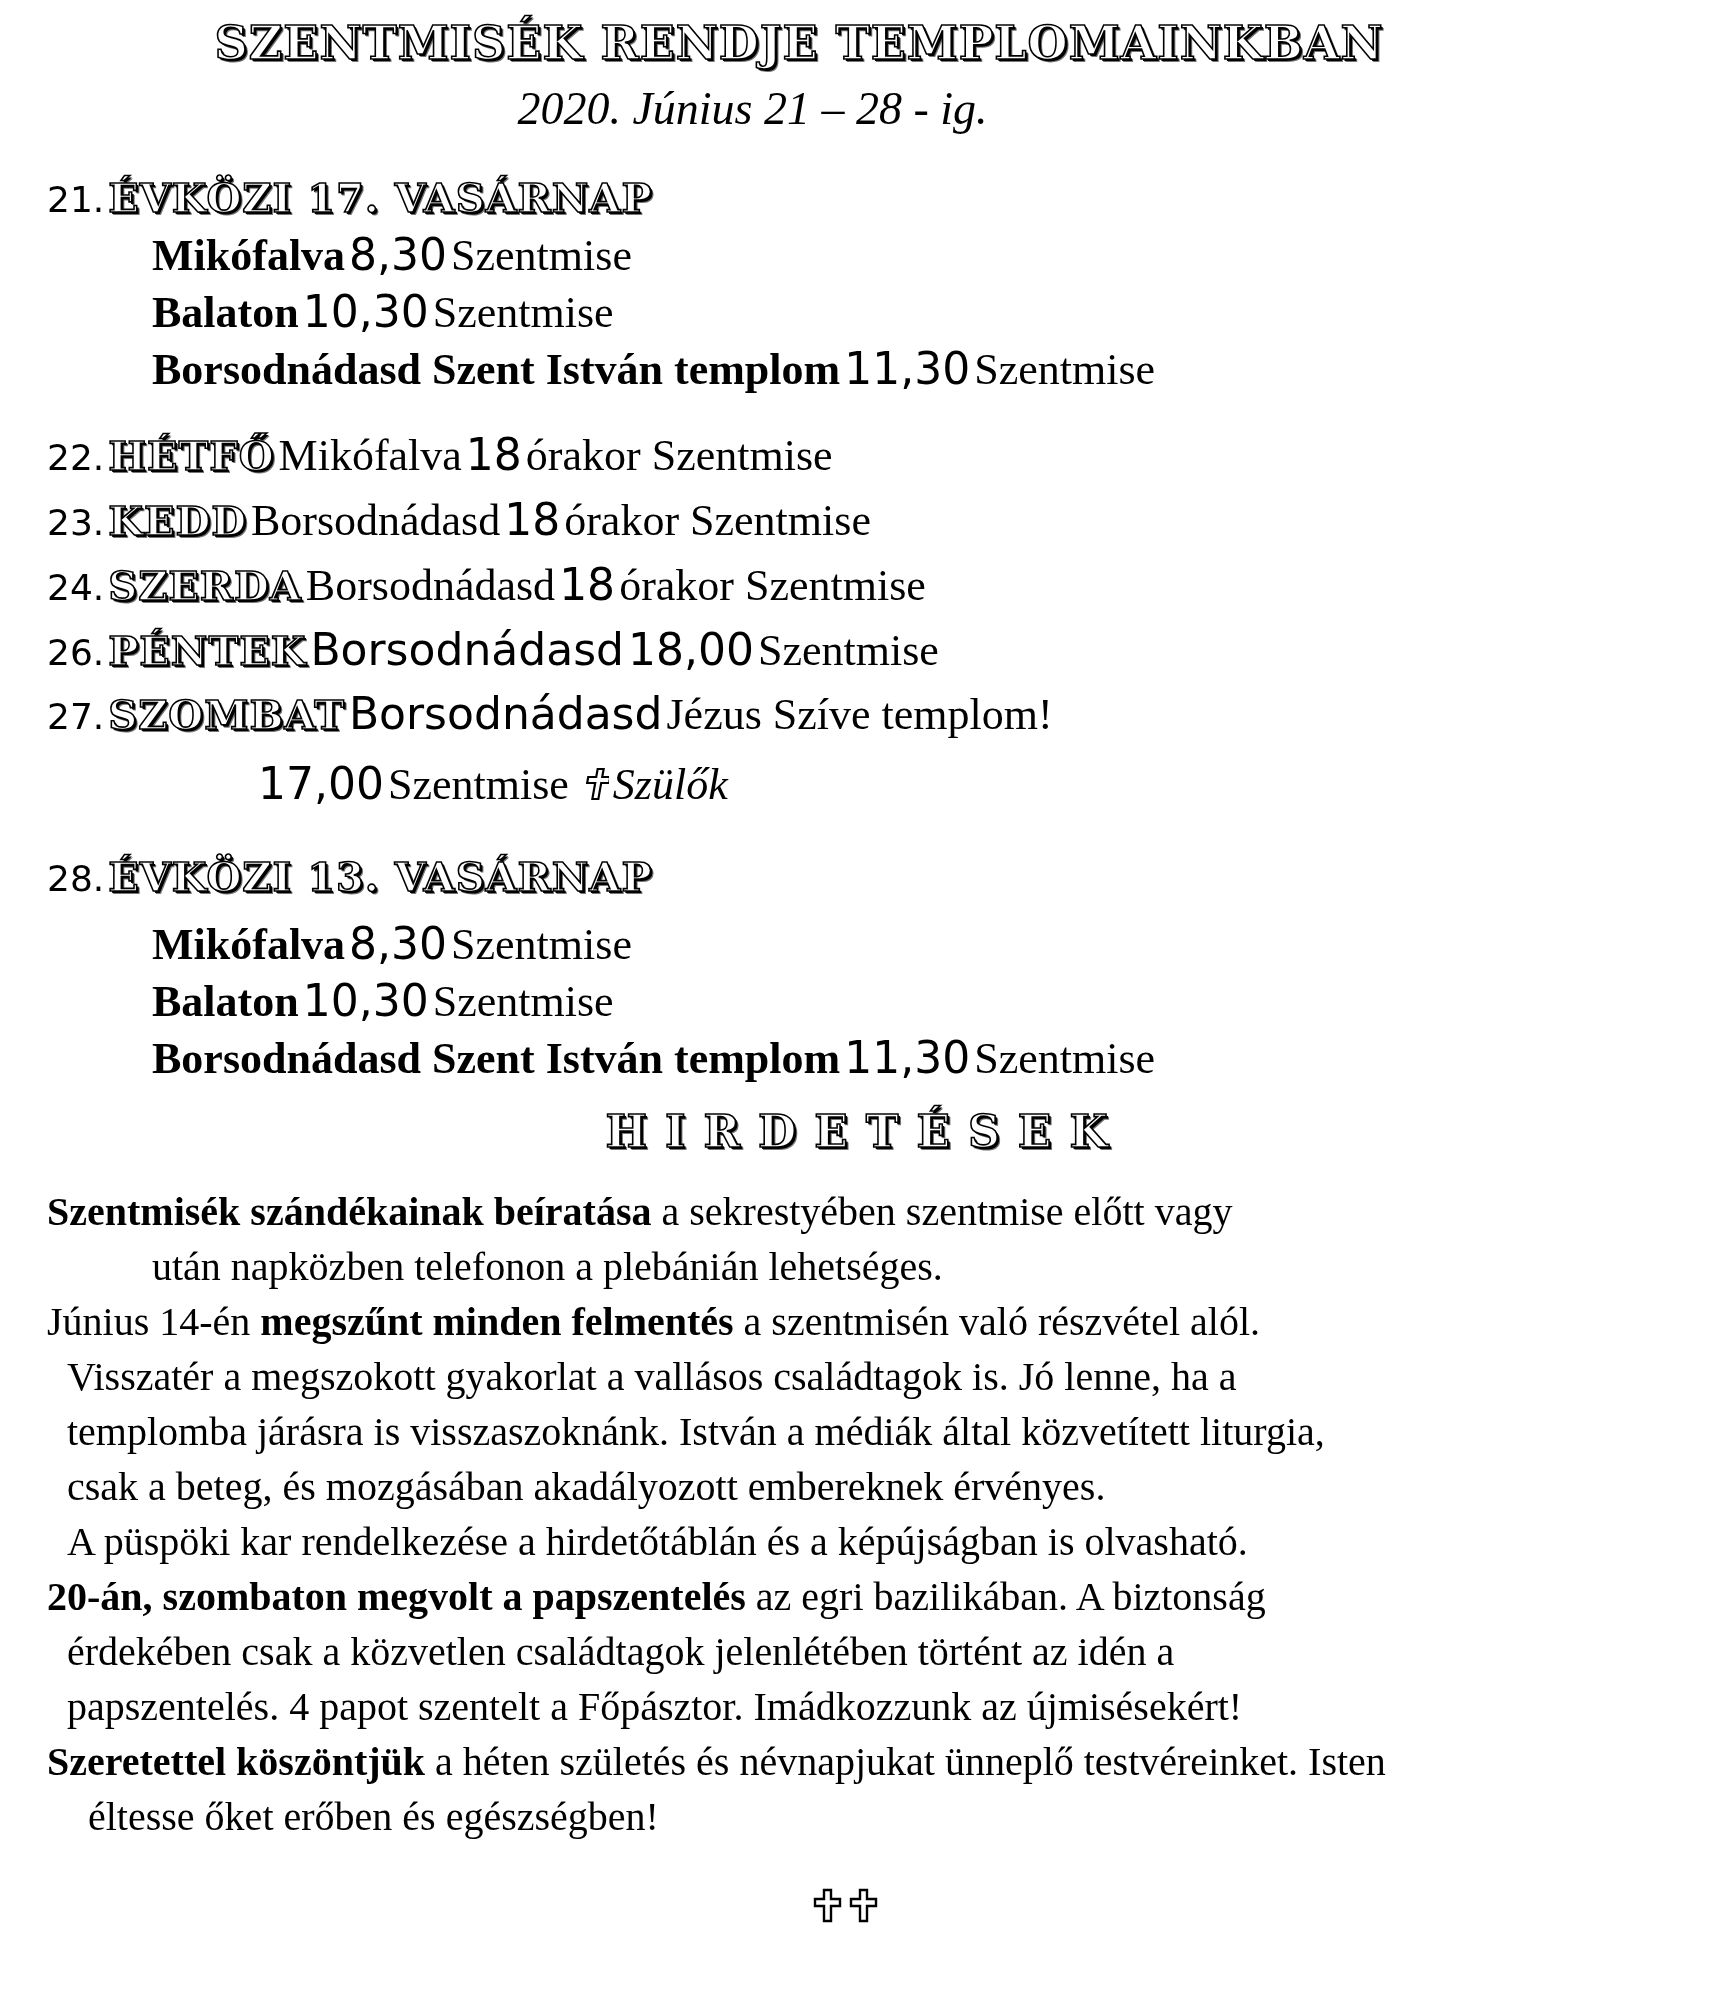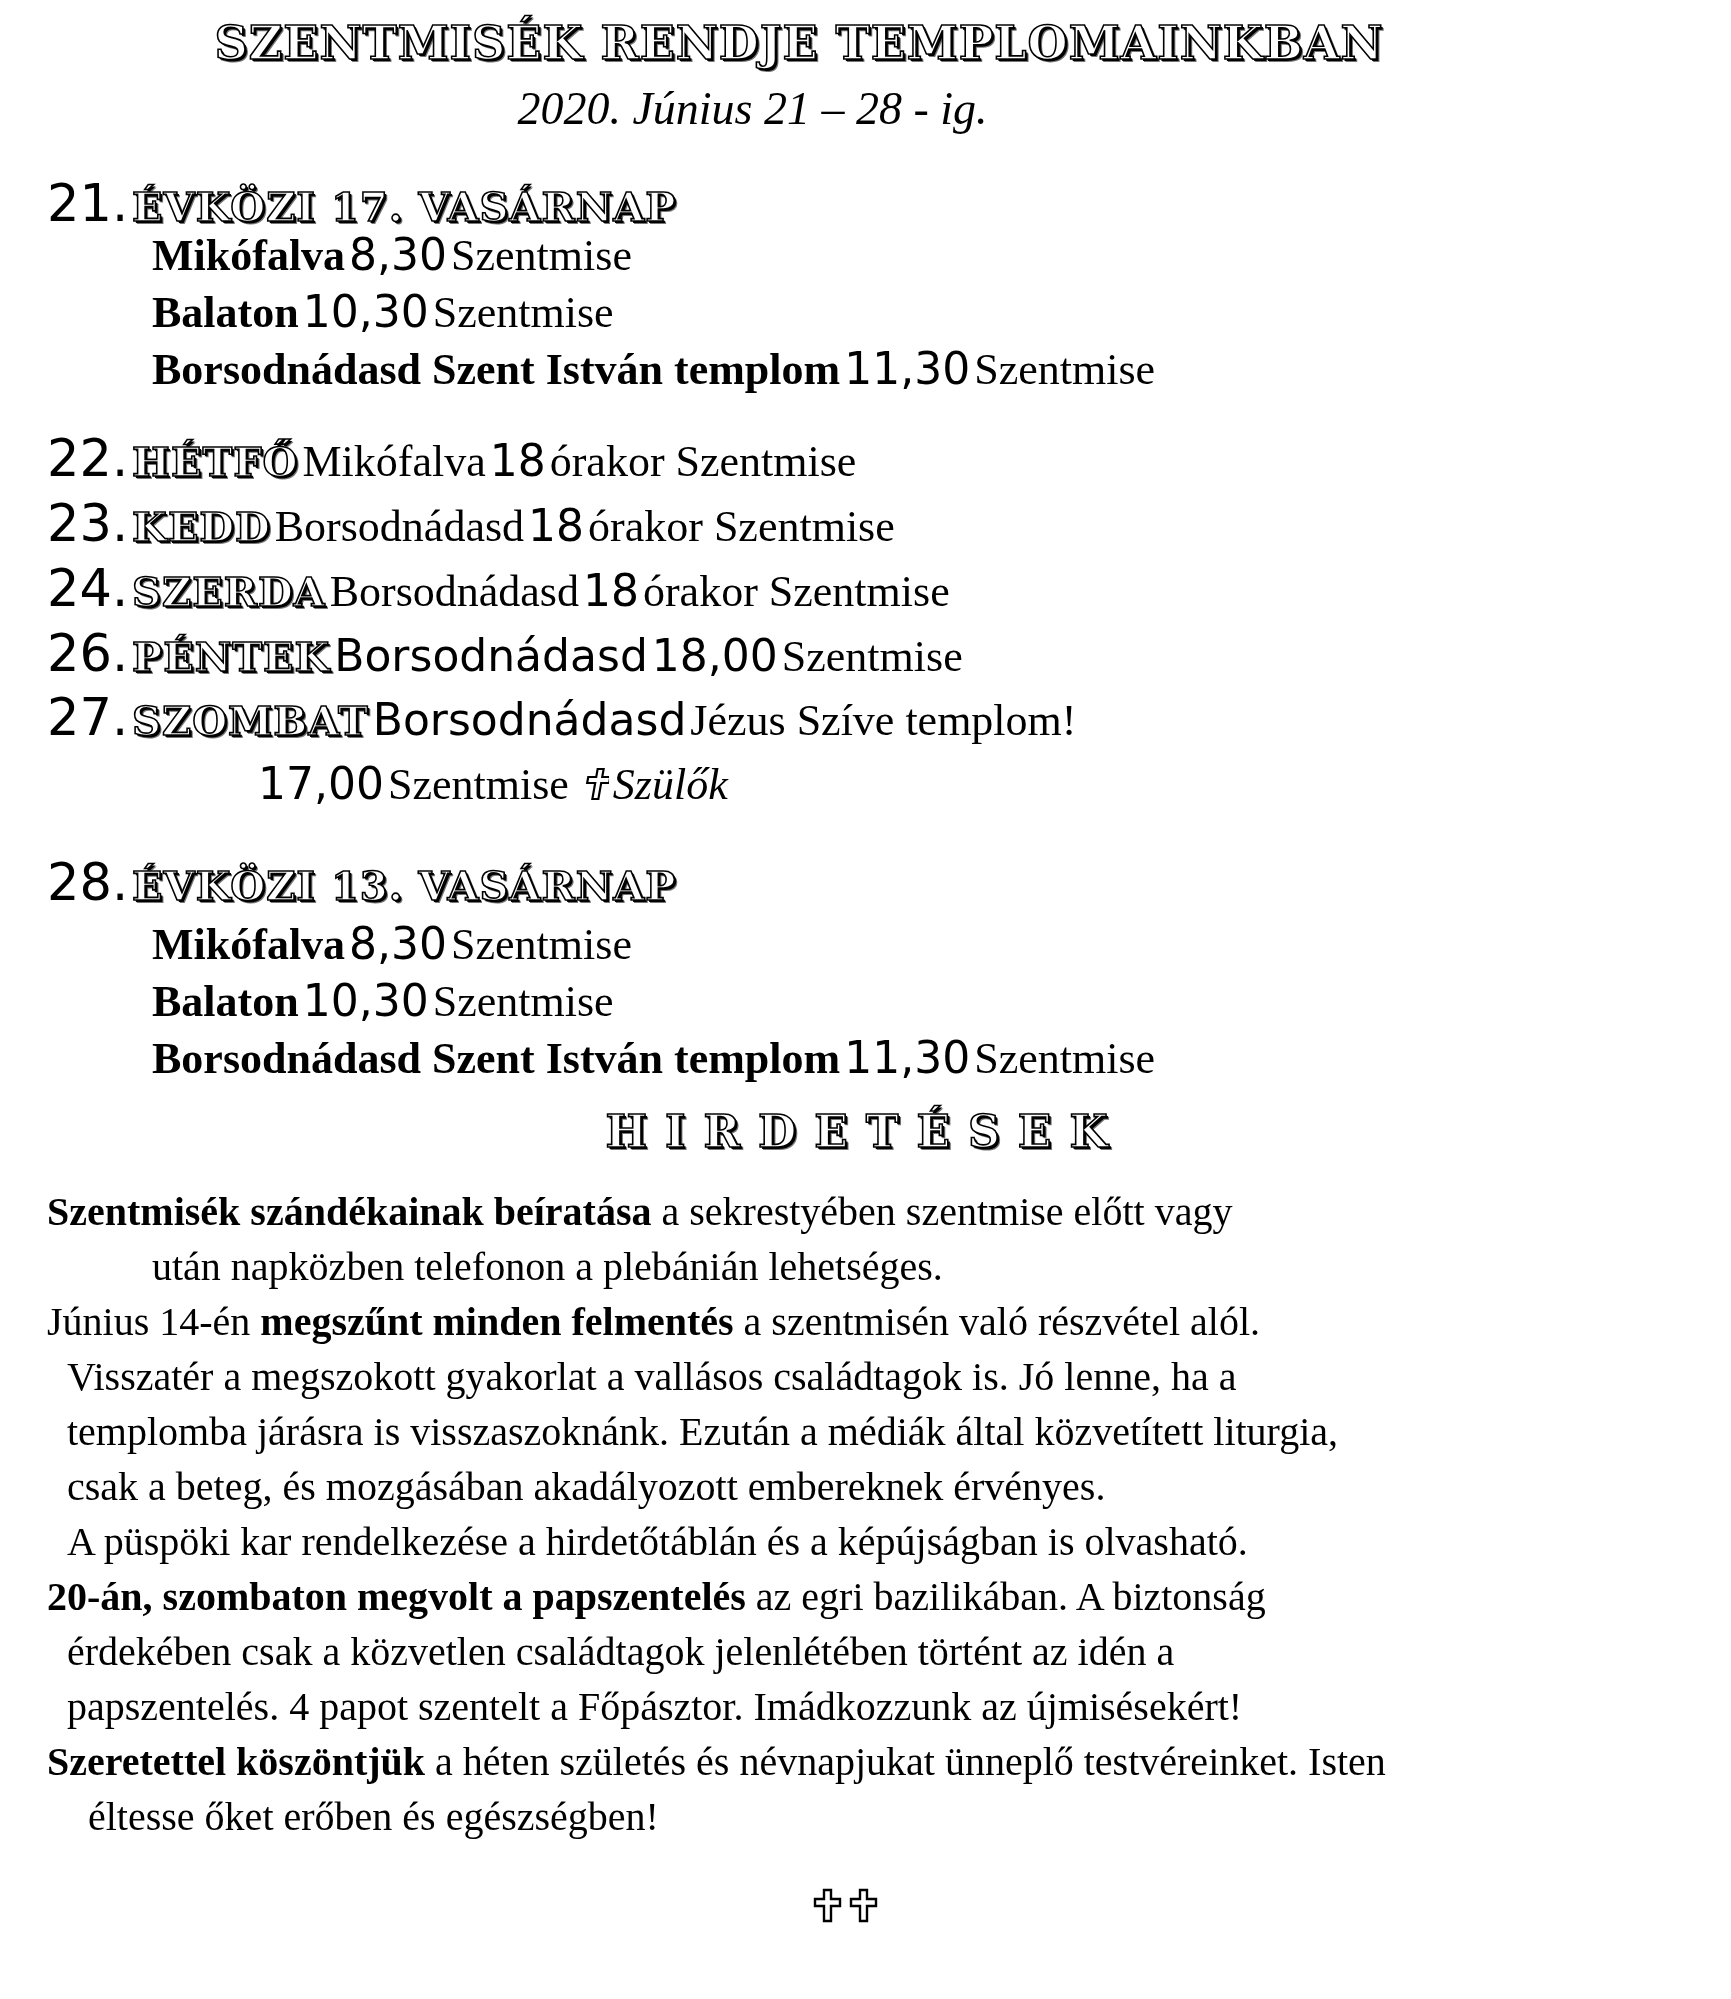--- a/index.html
+++ b/index.html
@@ -12,21 +12,21 @@
     color: #ffffff;
     -webkit-text-stroke: 1.6px #000;
     text-shadow: 2px 2px 0 #000, 3px 3px 0 #777;
     letter-spacing: 1px;
   }
   .line { position: absolute; white-space: nowrap; line-height: 1; }
 
   #title { left: 0; width: 1598px; text-align: center; top: 20px; font-size: 46px; }
   #subtitle { left: 0; width: 1505px; text-align: center; top: 86px; font-size: 46px; font-style: italic; }
 
-  .num { font-size: 51px; }
+  .num { font-size: 36px; }
   .dayname { font-size: 40px; }
   .big { font-size: 44px; margin-top: 28px; }
   .b { font-weight: bold; }
   .it { font-style: italic; }
 
   #hird-heading { left: 0; width: 1731px; text-align: center; top: 1088px; font-size: 44px; letter-spacing: 18px; margin-top: 22px; }
 
   .para { font-size: 40px; margin-top: 40px; }
 
   .cross {
@@ -133,21 +133,21 @@
 
 <div class="line serif para" style="left:47px; top:1152px;">
   <span class="b">Szentmisék szándékainak beíratása</span><span> a sekrestyében szentmise előtt vagy</span>
 </div>
 <div class="line serif para" style="left:152px; top:1207px;">után napközben telefonon a plebánián lehetséges.</div>
 
 <div class="line serif para" style="left:47px; top:1262px;">
   <span>Június 14-én </span><span class="b">megszűnt minden felmentés</span><span> a szentmisén való részvétel alól.</span>
 </div>
 <div class="line serif para" style="left:67px; top:1317px;">Visszatér a megszokott gyakorlat a vallásos családtagok is. Jó lenne, ha a</div>
-<div class="line serif para" style="left:67px; top:1372px;">templomba járásra is visszaszoknánk. Ezután a médiák által közvetített liturgia,</div>
+<div class="line serif para" style="left:67px; top:1372px;">templomba járásra is visszaszoknánk. István a médiák által közvetített liturgia,</div>
 <div class="line serif para" style="left:67px; top:1427px;">csak a beteg, és mozgásában akadályozott embereknek érvényes.</div>
 <div class="line serif para" style="left:67px; top:1482px;">A püspöki kar rendelkezése a hirdetőtáblán és a képújságban is olvasható.</div>
 
 <div class="line serif para" style="left:47px; top:1537px;">
   <span class="b">20-án, szombaton megvolt a papszentelés</span><span> az egri bazilikában. A biztonság</span>
 </div>
 <div class="line serif para" style="left:67px; top:1592px;">érdekében csak a közvetlen családtagok jelenlétében történt az idén a</div>
 <div class="line serif para" style="left:67px; top:1647px;">papszentelés. 4 papot szentelt a Főpásztor. Imádkozzunk az újmisésekért!</div>
 
 <div class="line serif para" style="left:47px; top:1702px;">

